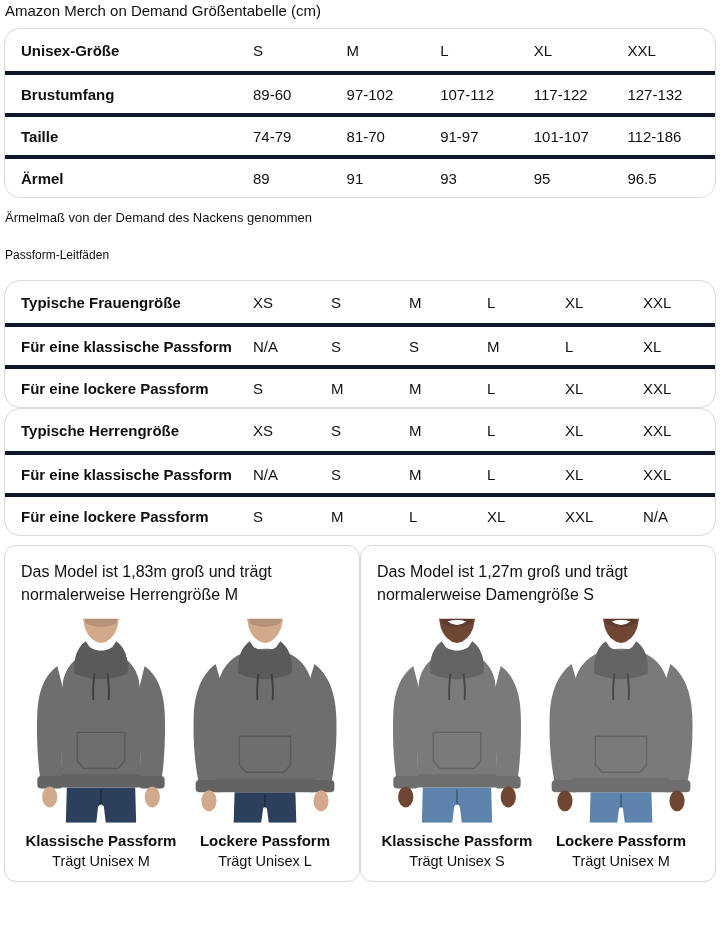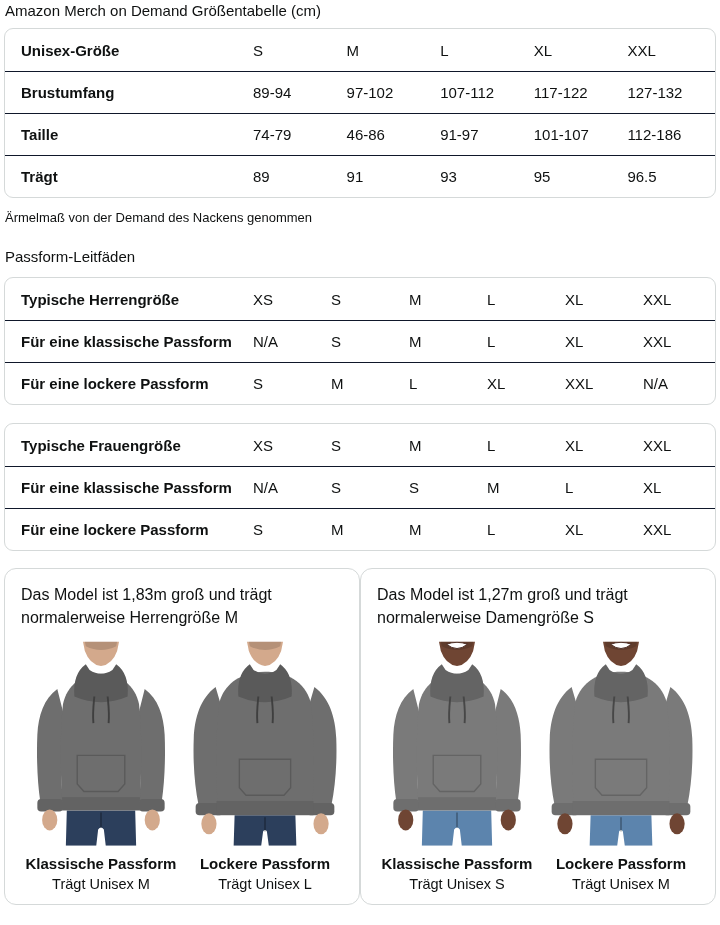--- a/index.html
+++ b/index.html
@@ -11,36 +11,36 @@
     color:#0f1111;
     overflow:hidden;
   }
   .page { padding:0 4px 0 4px; }
 
   .title { font-size:15px; font-weight:400; margin:2px 0 9px 1px; }
 
   table.sz {
     width:712px;
     border-collapse:separate; border-spacing:0;
-    border:1px solid #d5d9d9; border-radius:9px;
+    border:1px solid #d5d9d9; border-radius:16px;
     table-layout:fixed;
     background:#fff;
   }
   table.sz td {
     height:42px; font-size:15px; padding:0 0 0 6px;
     vertical-align:middle; overflow:hidden; white-space:nowrap;
   }
   table.sz td.lbl { font-weight:700; padding-left:16px; width:242px; }
-  table.sz tr + tr td { border-top:1px solid #0f172a; }
+  table.sz tr + tr td { border-top:4px solid #0f172a; }
 
   .footnote { font-size:13px; margin:12px 0 0 1px; }
-  .section-heading { font-size:15px; font-weight:400; margin:23px 0 12px 1px; }
+  .section-heading { font-size:12px; font-weight:400; margin:23px 0 12px 1px; }
   .gap18 { margin-top:18px; }
 
-  .cards { display:flex; margin-top:17px;border-radius:29px; }
+  .cards { display:flex; margin-top:9px;border-radius:29px; }
   .card {
     flex:1; border:1px solid #d5d9d9; border-radius:12px;
     padding:13px 12px 12px 14px; background:#fff;
   }
   .card-desc { font-size:16px; line-height:1.42; margin:2px 2px 8px 2px; }
   .figures { display:flex; }
   .figure-block { flex:1; display:flex; flex-direction:column; align-items:center; }
   svg.fig { width:152px; height:213px; display:block; }
   .fit-label { font-size:15px; font-weight:700; margin-top:5px; }
   .size-label { font-size:14.5px; margin-top:4px; text-align:left; }
@@ -99,49 +99,81 @@
         <tr>
       <td class="lbl">Unisex-Größe</td>
       <td>S</td>
       <td>M</td>
       <td>L</td>
       <td>XL</td>
       <td>XXL</td>
     </tr>
     <tr>
       <td class="lbl">Brustumfang</td>
-      <td>89-94</td>
+      <td>89-60</td>
       <td>97-102</td>
       <td>107-112</td>
       <td>117-122</td>
       <td>127-132</td>
     </tr>
     <tr>
       <td class="lbl">Taille</td>
       <td>74-79</td>
-      <td>46-86</td>
+      <td>81-70</td>
       <td>91-97</td>
       <td>101-107</td>
       <td>112-186</td>
     </tr>
     <tr>
-      <td class="lbl">Trägt</td>
+      <td class="lbl">Ärmel</td>
       <td>89</td>
       <td>91</td>
       <td>93</td>
       <td>95</td>
       <td>96.5</td>
     </tr>
   </tbody>
     </table>
 
   <div class="footnote">Ärmelmaß von der Demand des Nackens genommen</div>
 
   <div class="section-heading">Passform-Leitfäden</div>
 
+  <table class="sz gap18">
+    <tbody>
+        <tr>
+      <td class="lbl">Typische Frauengröße</td>
+      <td>XS</td>
+      <td>S</td>
+      <td>M</td>
+      <td>L</td>
+      <td>XL</td>
+      <td>XXL</td>
+    </tr>
+    <tr>
+      <td class="lbl">Für eine klassische Passform</td>
+      <td>N/A</td>
+      <td>S</td>
+      <td>S</td>
+      <td>M</td>
+      <td>L</td>
+      <td>XL</td>
+    </tr>
+    <tr>
+      <td class="lbl">Für eine lockere Passform</td>
+      <td>S</td>
+      <td>M</td>
+      <td>M</td>
+      <td>L</td>
+      <td>XL</td>
+      <td>XXL</td>
+    </tr>
+  </tbody>
+    </table>
+
   <table class="sz">
     <tbody>
         <tr>
       <td class="lbl">Typische Herrengröße</td>
       <td>XS</td>
       <td>S</td>
       <td>M</td>
       <td>L</td>
       <td>XL</td>
       <td>XXL</td>
@@ -160,52 +192,20 @@
       <td>S</td>
       <td>M</td>
       <td>L</td>
       <td>XL</td>
       <td>XXL</td>
       <td>N/A</td>
     </tr>
   </tbody>
     </table>
 
-  <table class="sz gap18">
-    <tbody>
-        <tr>
-      <td class="lbl">Typische Frauengröße</td>
-      <td>XS</td>
-      <td>S</td>
-      <td>M</td>
-      <td>L</td>
-      <td>XL</td>
-      <td>XXL</td>
-    </tr>
-    <tr>
-      <td class="lbl">Für eine klassische Passform</td>
-      <td>N/A</td>
-      <td>S</td>
-      <td>S</td>
-      <td>M</td>
-      <td>L</td>
-      <td>XL</td>
-    </tr>
-    <tr>
-      <td class="lbl">Für eine lockere Passform</td>
-      <td>S</td>
-      <td>M</td>
-      <td>M</td>
-      <td>L</td>
-      <td>XL</td>
-      <td>XXL</td>
-    </tr>
-  </tbody>
-    </table>
-
   <div class="cards">
 
     <div class="card">
       <div class="card-desc">Das Model ist 1,83m groß und trägt normalerweise Herrengröße M</div>
       <div class="figures">
         <div class="figure-block">
           <svg class="fig" viewBox="0 0 160 215" style="--skin:#d3a98c;--hoodie:#6e6e6e;--hood:#5a5a5a;--trim:#636363;--denim:#2c3f5c;--string:#3f3f3f">
               <use href="#fig-classic"></use>
             </svg>
           <div class="fit-label">Klassische Passform</div>

